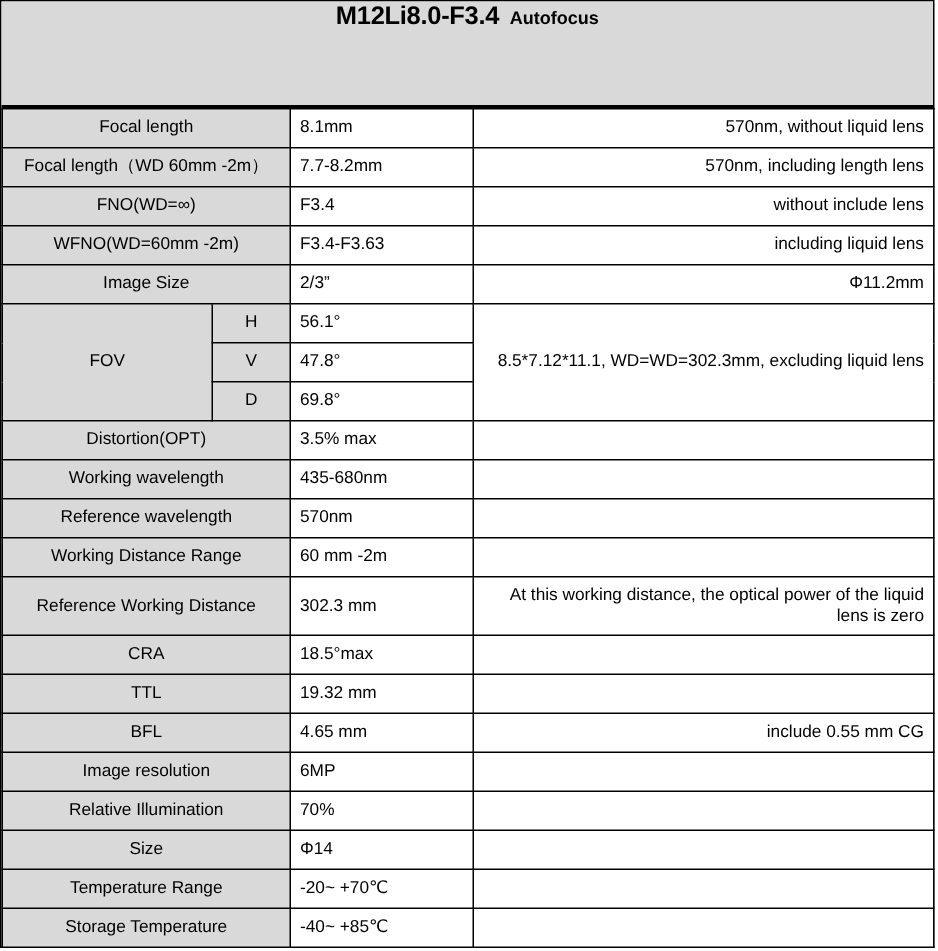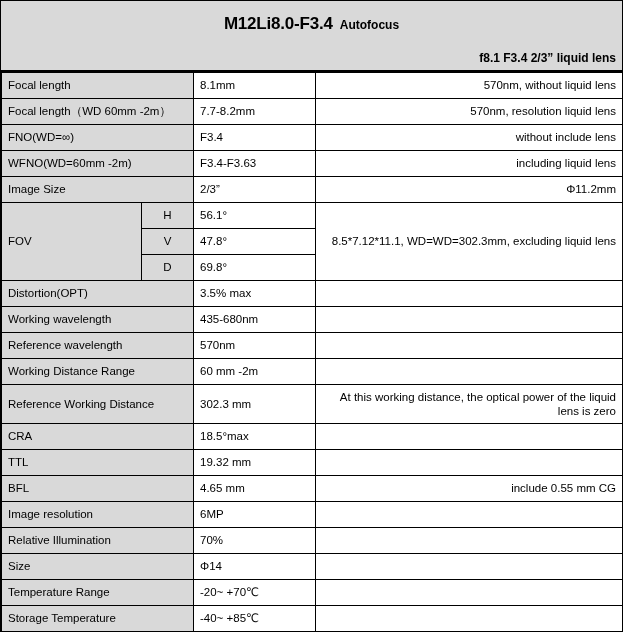--- a/index.html
+++ b/index.html
@@ -26,21 +26,20 @@
   
   .header-band {
     background: #d9d9d9;
     height: 71px;
     box-sizing: border-box;
     border-bottom: 2px solid #000000;
     position: relative;
   }
   .header-title-row {
     text-align: center;
-    padding-top: 13px;
     white-space: nowrap;
   }
   .header-model {
     font-size: 17px;
     font-weight: bold;
     letter-spacing: -0.2px;
   }
   .header-mode {
     font-size: 12px;
     font-weight: bold;
@@ -69,21 +68,21 @@
     line-height: 1.25;
   }
 
   col.c-label  { width: 140px; }
   col.c-sub    { width: 52px;  }
   col.c-value  { width: 122px; }
   col.c-note   { width: 307px; }
 
   td.label {
     background: #d9d9d9;
-    text-align: left;
+    text-align: center;
   }
   td.sub {
     background: #d9d9d9;
     text-align: center;
   }
   td.value {
     background: #ffffff;
     text-align: left;
   }
   td.note {
@@ -98,41 +97,40 @@
 </style>
 </head>
 <body>
 
 <div id="sheet">
 
   <div class="header-band">
     <div class="header-title-row">
       <span class="header-model">M12Li8.0-F3.4</span><span class="header-mode">Autofocus</span>
     </div>
-    <div class="header-sub">f8.1 F3.4 2/3” liquid lens</div>
   </div>
 
   <table class="spec">
     <colgroup>
       <col class="c-label">
         <col class="c-sub">
         <col class="c-value">
         <col class="c-note">
     </colgroup>
     <tbody>
 
       <tr class="r-std">
         <td class="label" colspan="2">Focal length</td>
         <td class="value">8.1mm</td>
         <td class="note">570nm, without liquid lens</td>
       </tr>
       <tr class="r-std">
         <td class="label" colspan="2">Focal length（WD 60mm -2m）</td>
         <td class="value">7.7-8.2mm</td>
-        <td class="note">570nm, resolution liquid lens</td>
+        <td class="note">570nm, including length lens</td>
       </tr>
       <tr class="r-std">
         <td class="label" colspan="2">FNO(WD=∞)</td>
         <td class="value">F3.4</td>
         <td class="note">without include lens</td>
       </tr>
       <tr class="r-std">
         <td class="label" colspan="2">WFNO(WD=60mm -2m)</td>
         <td class="value">F3.4-F3.63</td>
         <td class="note">including liquid lens</td>

